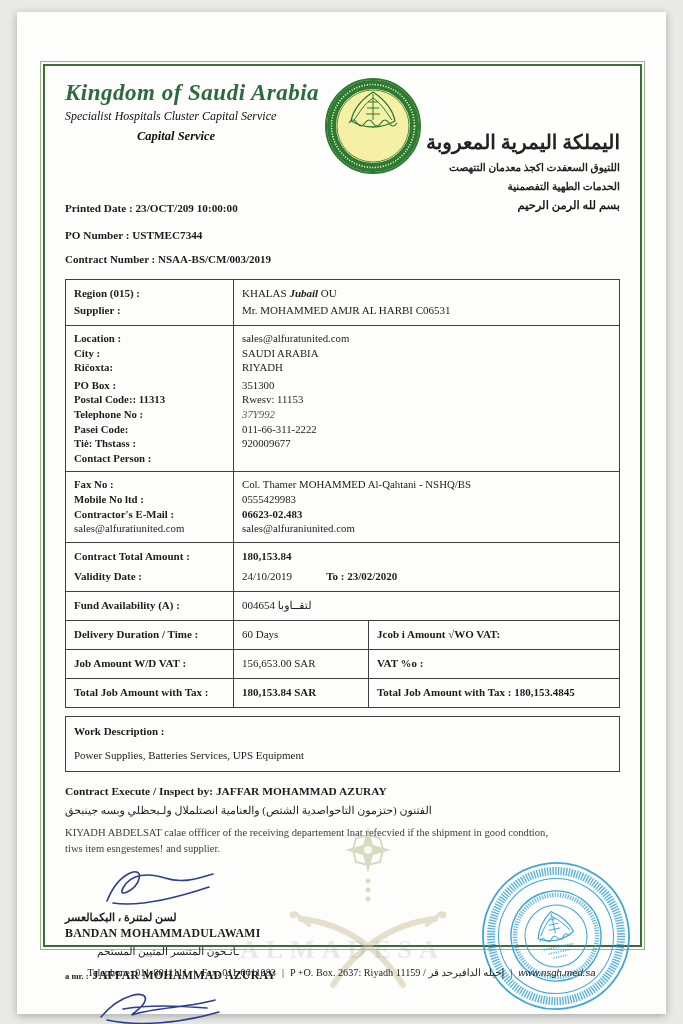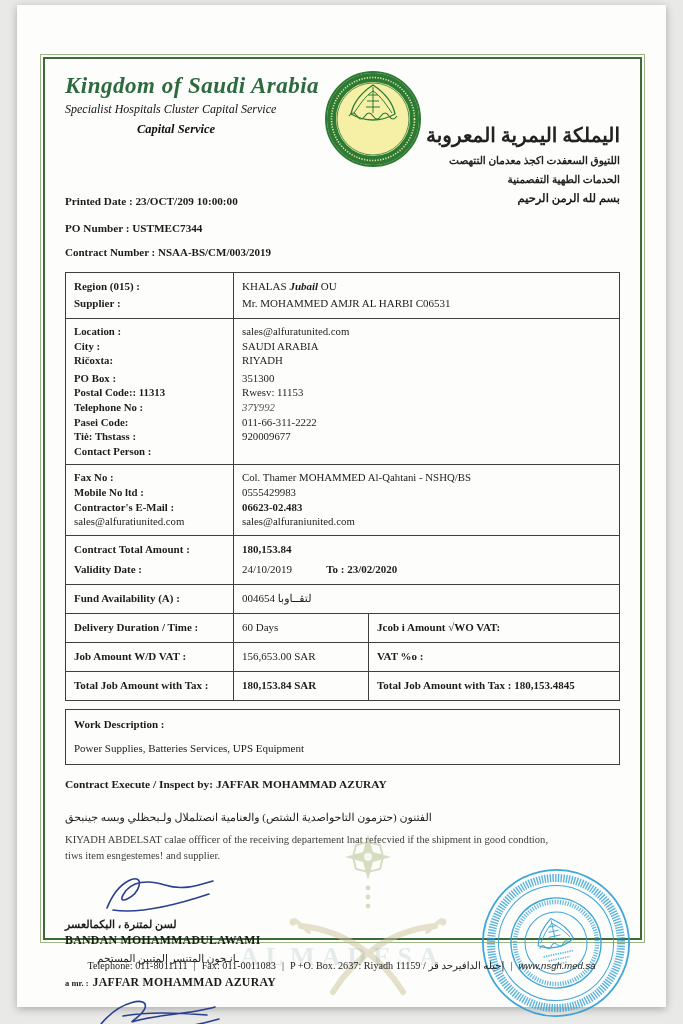--- a/index.html
+++ b/index.html
@@ -1,17 +1,17 @@
 <!DOCTYPE html>
 <html><head>
 <meta charset="utf-8">
 <style>
   html,body{margin:0;padding:0;background:#e9e9e7;width:683px;height:1024px;overflow:hidden;
     font-family:"Liberation Serif","DejaVu Serif",serif;color:#1c1c1c;}
-  .paper{position:absolute;left:17px;top:5px;width:649px;height:1002px;background:#fdfdfb;
+  .paper{position:absolute;left:17px;top:12px;width:649px;height:1002px;background:#fdfdfb;
     box-shadow:0 2px 8px rgba(0,0,0,.28);}
   .frame{position:absolute;left:23px;right:21px;top:49px;bottom:64px;border:1px solid #9db584;}
   .frame-inner{position:absolute;inset:2px;border:2px solid #3e6b3b;}
   .content{position:relative;height:100%;padding:0 20px;box-sizing:border-box;}
   
   .hdr{display:flex;justify-content:space-between;margin-top:14px;}
   .hdr-left{width:255px;}
   .kingdom{font-style:italic;font-weight:bold;font-size:23px;color:#2d6a3f;letter-spacing:.5px;}
   .sub1{font-style:italic;font-size:12px;margin-top:3px;color:#111;}
   .sub2{font-style:italic;font-weight:bold;font-size:12.5px;margin-top:5px;margin-left:72px;color:#111;}
@@ -35,21 +35,21 @@
   .ln{line-height:14.6px;min-height:14.6px;font-size:10.8px;}
   .ln-lg{line-height:17px;min-height:17px;font-size:11px;}
   .lbl{font-weight:bold;}
   .b{font-weight:bold;}
   .hand{font-style:italic;color:#555;}
   .gap{height:3px;}
   .wbox{border:1.4px solid #3f3f3f;margin-top:8px;padding:6px 8px 4px;}
   .wdesc{font-size:11px;margin-top:9px;margin-bottom:6px;}
   
   .exec{font-weight:bold;font-size:11.4px;margin-top:13px;}
-  .exec-ar{font-size:11px;margin-top:21px;color:#222;}
+  .exec-ar{font-size:11px;margin-top:7px;color:#222;}
   .note{font-size:10.6px;color:#3c3c3c;margin-top:8px;line-height:16px;width:560px;}
   .sig-area{position:relative;margin-top:6px;height:248px;}
   .sig1{margin-left:34px;display:block;}
   .sig2{margin-left:30px;display:block;margin-top:4px;}
   .cap-ar{font-size:11px;font-weight:bold;direction:rtl;text-align:left;width:210px;margin-top:2px;}
   .cap-ar2{font-size:10.5px;direction:rtl;text-align:left;width:200px;margin-top:4px;margin-left:32px;}
   .nm{font-weight:bold;font-size:11.8px;margin-top:2px;letter-spacing:.3px;}
   .amr{margin-top:8px;}
   .amr-pre{font-weight:bold;font-size:8.5px;}
   .nm3{font-weight:bold;font-size:11px;margin-top:4px;letter-spacing:.3px;}

